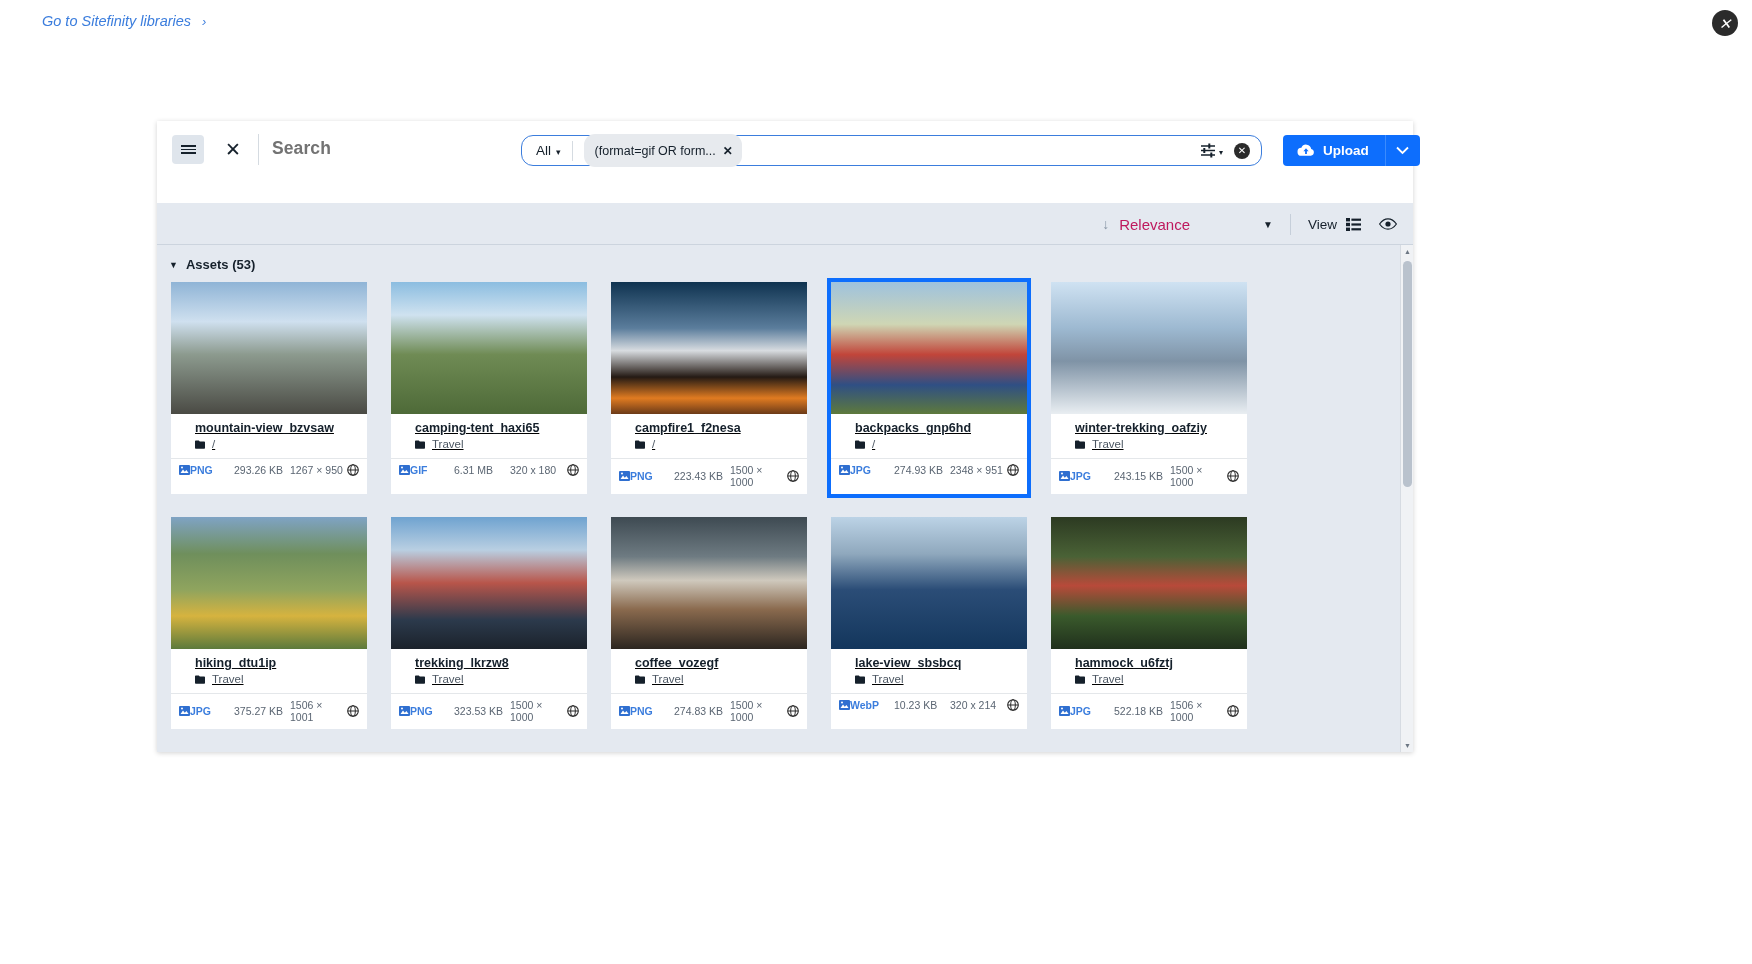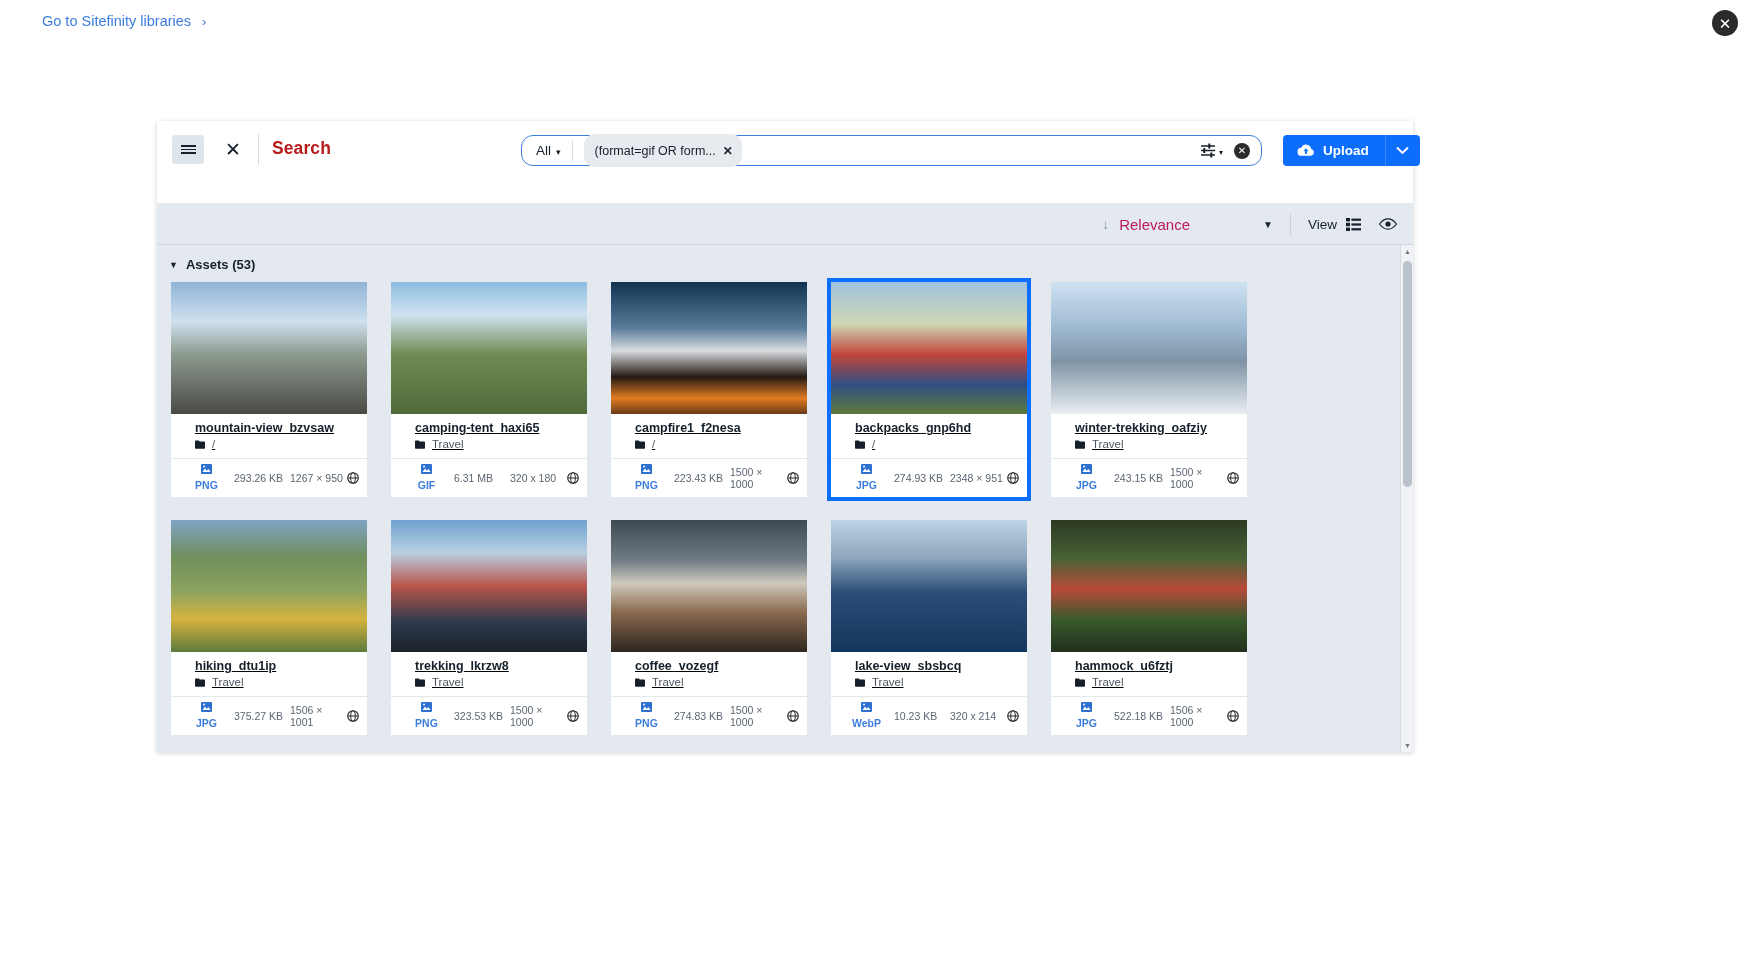--- a/index.html
+++ b/index.html
@@ -6,21 +6,21 @@
   html, body {
     width: 1752px; height: 964px;
     background: #ffffff;
     font-family: "Liberation Sans", sans-serif;
     overflow: hidden;
   }
   body { position: relative; }
 
   
   .topbar {
-    position: absolute; top: 0; left: 0; width: 1752px; height: 44px;
+    position: absolute; top: 0; left: 0; width: 1752px; height: 44px; font-style: italic;
   }
   .go-link {
     position: absolute; left: 42px; top: 13px;
     font-size: 14.5px; color: #3b7ddd; cursor: pointer;
     display: flex; align-items: center; gap: 11px;
     font-family: "Liberation Sans", sans-serif;
   }
   .go-link .chev { font-size: 13px; color: #3b7ddd; line-height: 1; }
   .close-x {
     position: absolute; right: 14px; top: 10px;
@@ -57,21 +57,21 @@
     position: absolute; left: 64px; top: 16px;
     width: 24px; height: 24px; display:flex; align-items:center; justify-content:center;
     font-size: 19px; color: #15202b; cursor: pointer; line-height: 1;
     font-weight: 300;
   }
   .head-div {
     position: absolute; left: 101px; top: 13px; width: 1px; height: 31px; background: #d5dbe1;
   }
   .head-title {
     position: absolute; left: 115px; top: 17px;
-    font-size: 17.5px; font-weight: bold; color: #b91c1c;
+    font-size: 17.5px; font-weight: bold; color: #737373;
     letter-spacing: .1px;
   }
 
   
   .searchbox {
     position: absolute; left: 364px; top: 14px;
     width: 741px; height: 31px;
     border: 1.4px solid #3b7ddd; border-radius: 12px;
     background: #fff; display: flex; align-items: center;
   }
@@ -157,21 +157,21 @@
   }
   .card-folder {
     display:flex; align-items:center; gap:6px; margin-top: 3px;
     font-size: 11.5px; color:#4a5561;
   }
   .card-meta {
     border-top: 1px solid #e4e7ea; margin-top: 4px;
     display: flex; align-items: center; padding: 5px 8px 6px 8px;
     font-size: 10.5px; color:#5a6572;
   }
-  .meta-fmt { display:flex; align-items:center; gap:5px; color:#3b7ddd; font-weight:bold; width:55px;flex-direction:column;}
+  .meta-fmt { display:flex; align-items:center; color:#3b7ddd; font-weight:bold; width:55px;}
   .meta-size { width: 56px; }
   .meta-dim { flex: 1; text-align: left; }
   .meta-globe { margin-left:auto; }
 
   
   .vscroll {
     position: absolute; right: 0; top: 0; width: 13px; height: 100%;
     background: #f0f2f5; border-left: 1px solid #d6dbe2;
   }
   .vscroll .up, .vscroll .down {

